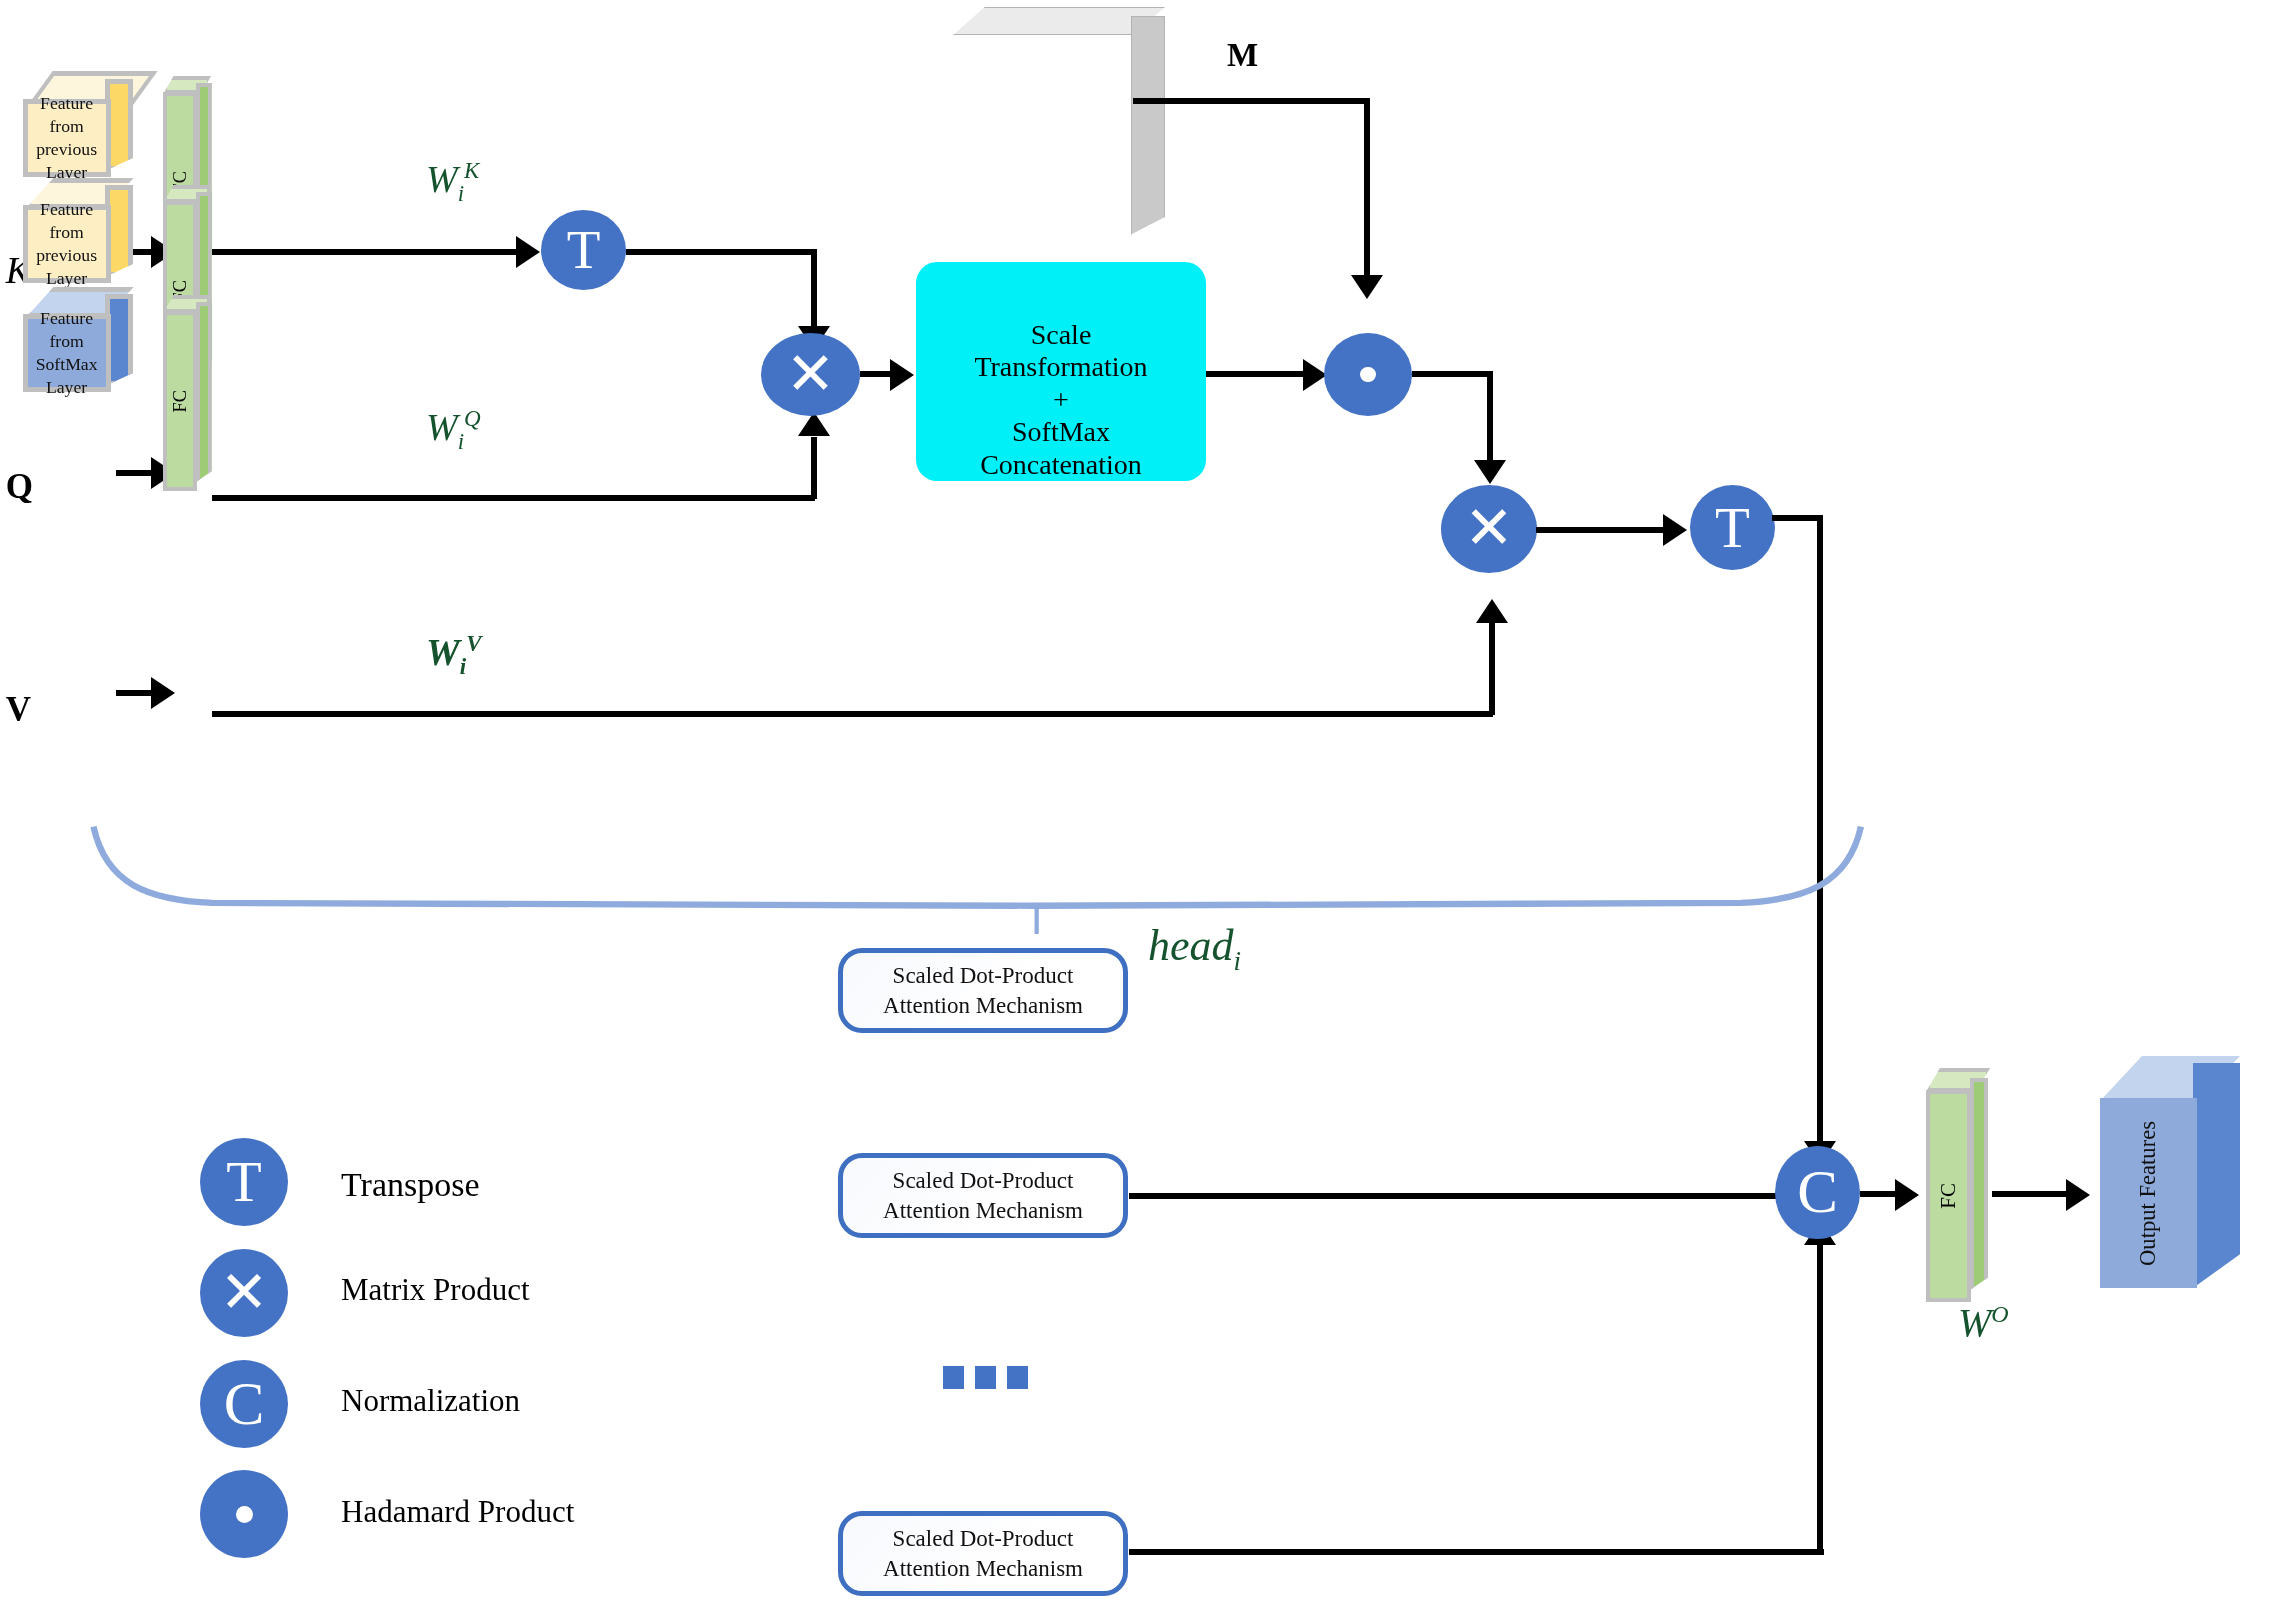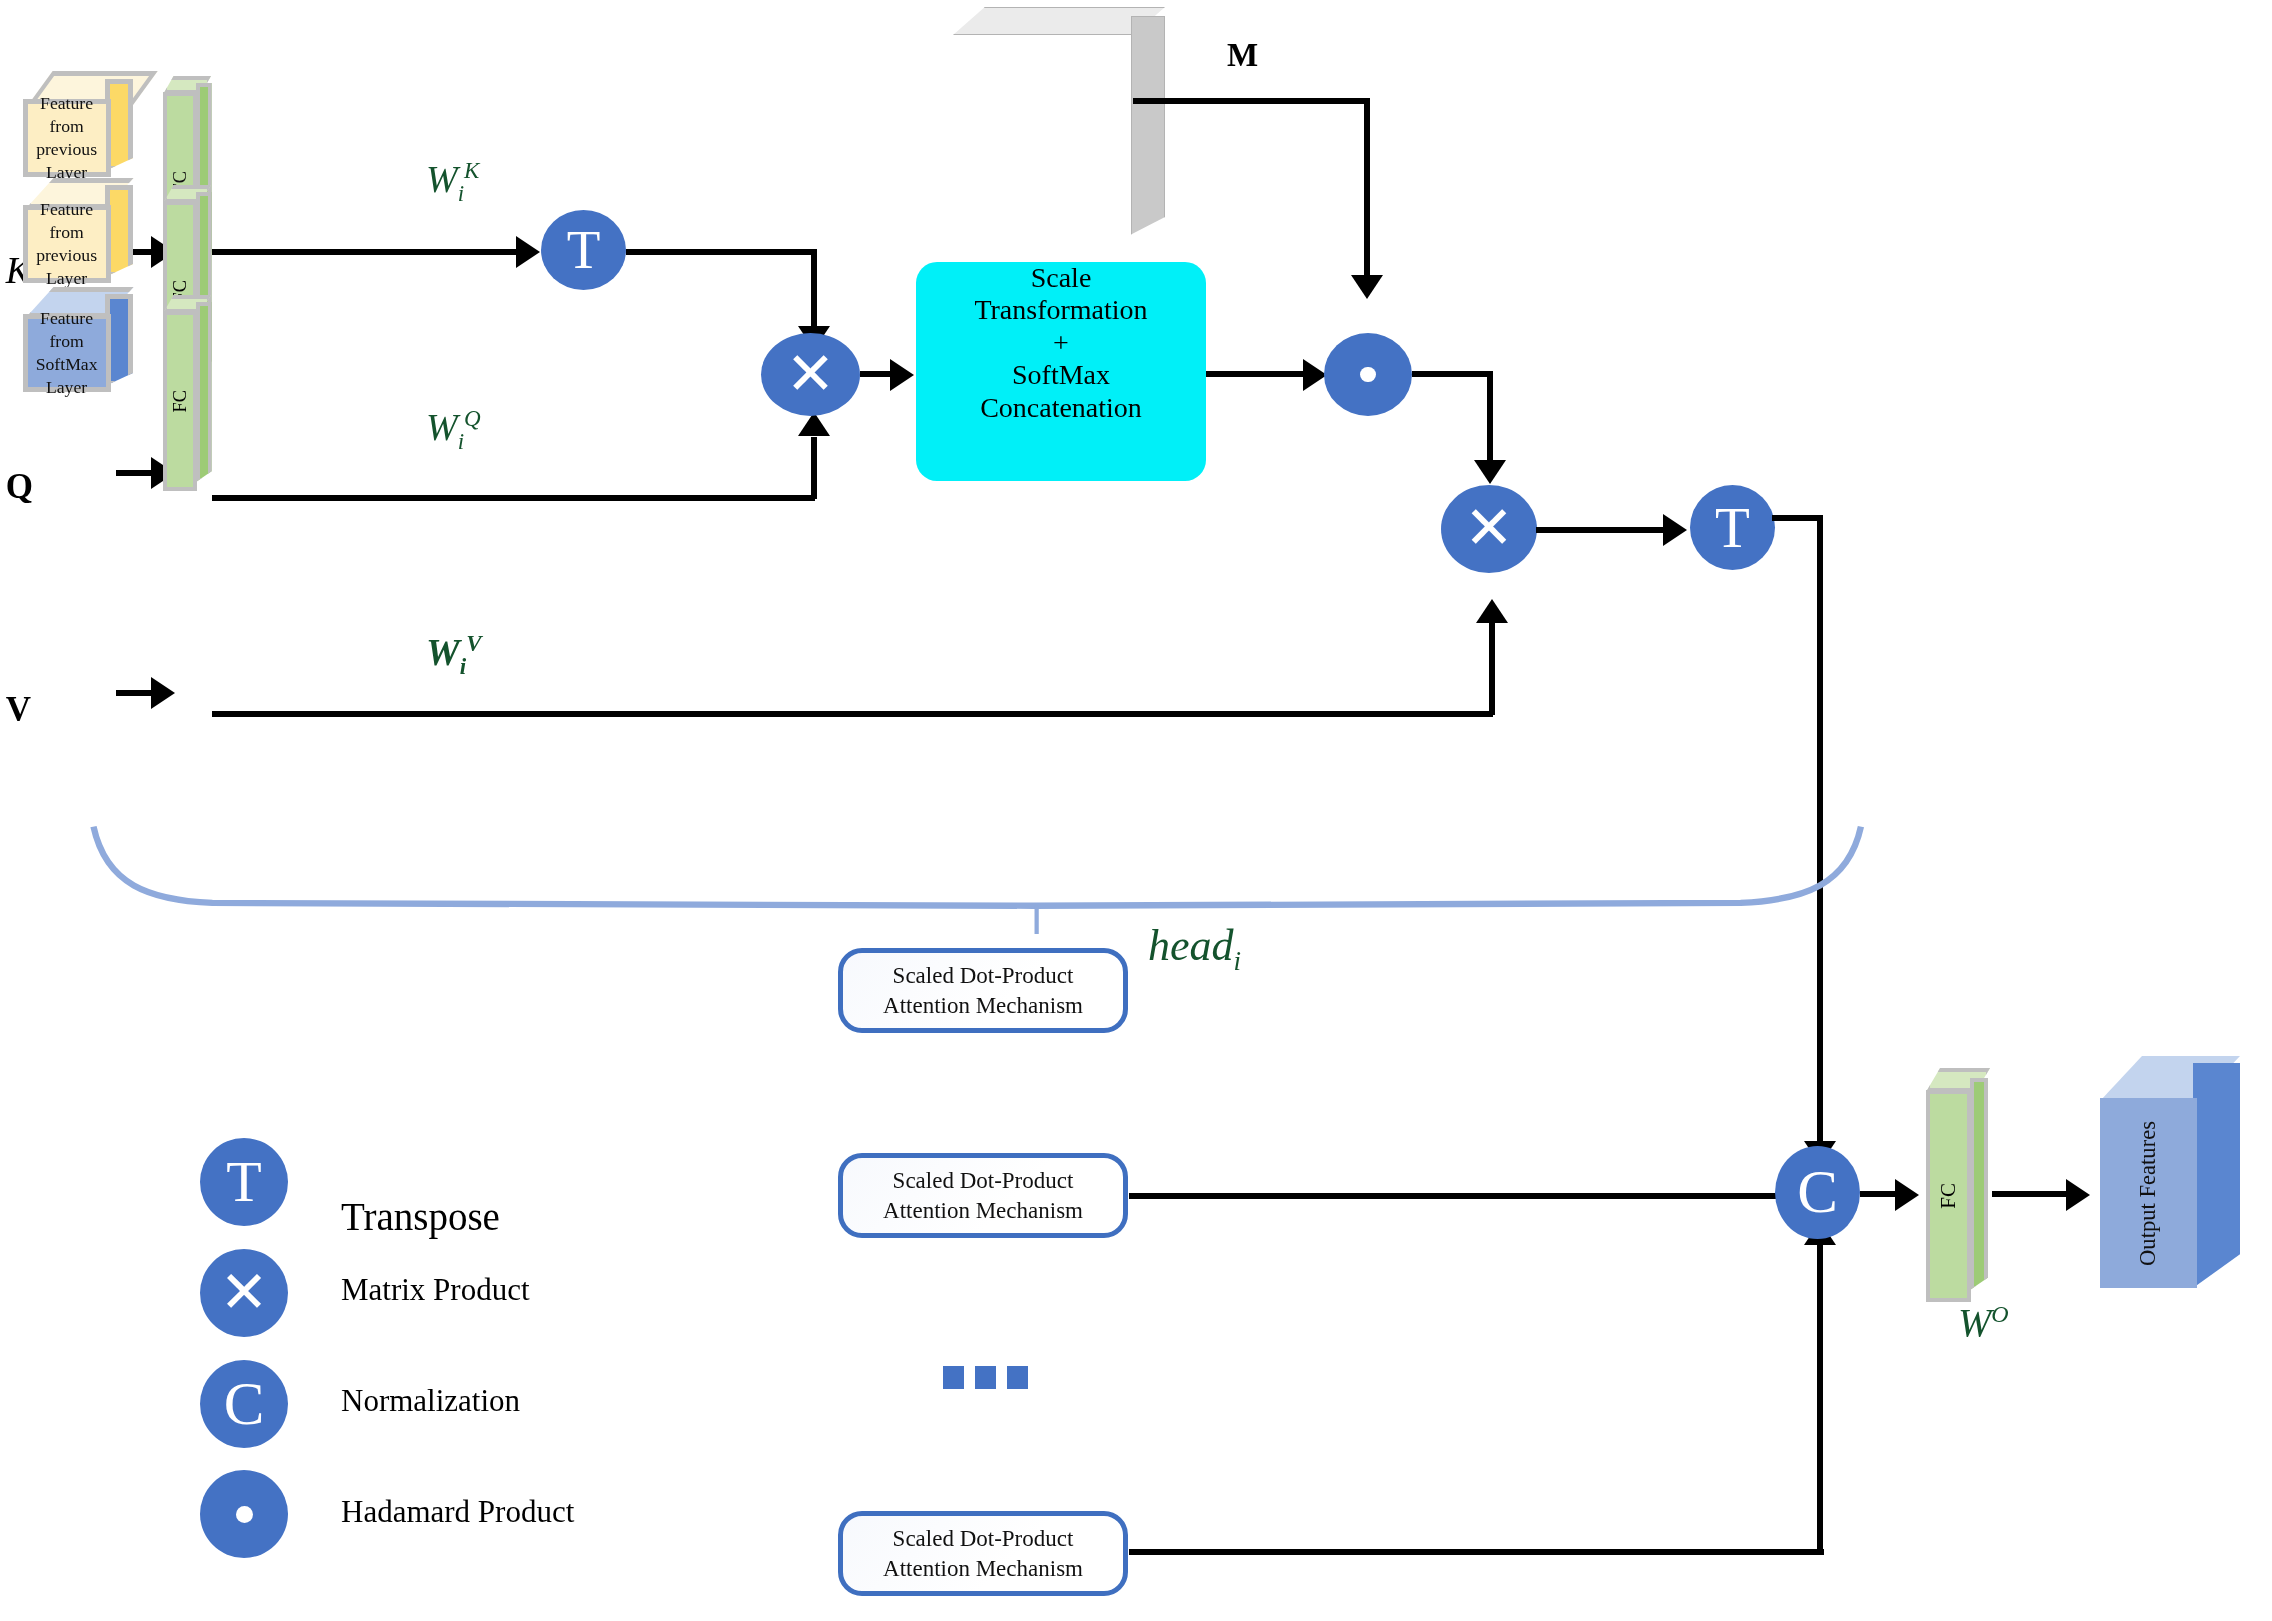--- a/index.html
+++ b/index.html
@@ -20,21 +20,21 @@
   .op{
     position:absolute;border-radius:50%;
     background:#4472c4;
     display:flex;align-items:center;justify-content:center;
     color:#fff;font-family:"Liberation Serif",serif;
   }
 
   
   .cyanbox{
     position:absolute;background:#00f0f8;border-radius:21px;
-    display:flex;align-items:flex-start;justify-content:center;
+    display:flex;align-items:flex-end;justify-content:center;
     text-align:center;line-height:1.16;color:#000;
   }
 
   
   .sdpa{
     position:absolute;
     background:linear-gradient(135deg,#f7f9fd 0%,#ffffff 60%);
     border:5.7px solid #3f6fc0;border-radius:24px;
     display:flex;align-items:center;justify-content:center;
     text-align:center;line-height:1.3;color:#111;
@@ -291,21 +291,21 @@
               display:flex;align-items:center;justify-content:center;">
     <span style="writing-mode:vertical-rl;transform:rotate(180deg);font-size:22.6px;line-height:1.25;text-align:center;color:#111;">
       <span>Output</span>
       <span>Features</span>
     </span>
   </div>
 
   <div class="op" style="left:200px;top:1138px;width:88px;height:88px;font-size:58px;line-height:0.9;">
     <span>T</span>
   </div>
-  <div class="plainlabel" style="left:341px;top:1194px;font-size:39px;">Transpose</div>
+  <div class="plainlabel" style="left:341px;top:1166px;font-size:34px;">Transpose</div>
 
   <div class="op" style="left:200px;top:1249px;width:88px;height:88px;font-size:58px;line-height:0.9;">
     <span>✕</span>
   </div>
   <div class="plainlabel" style="left:341px;top:1272px;font-size:31px;">Matrix Product</div>
 
   <div class="op" style="left:200px;top:1360px;width:88px;height:88px;font-size:61px;line-height:0.9;">
     <span>C</span>
   </div>
   <div class="plainlabel" style="left:341px;top:1383px;font-size:31px;">Normalization</div>

